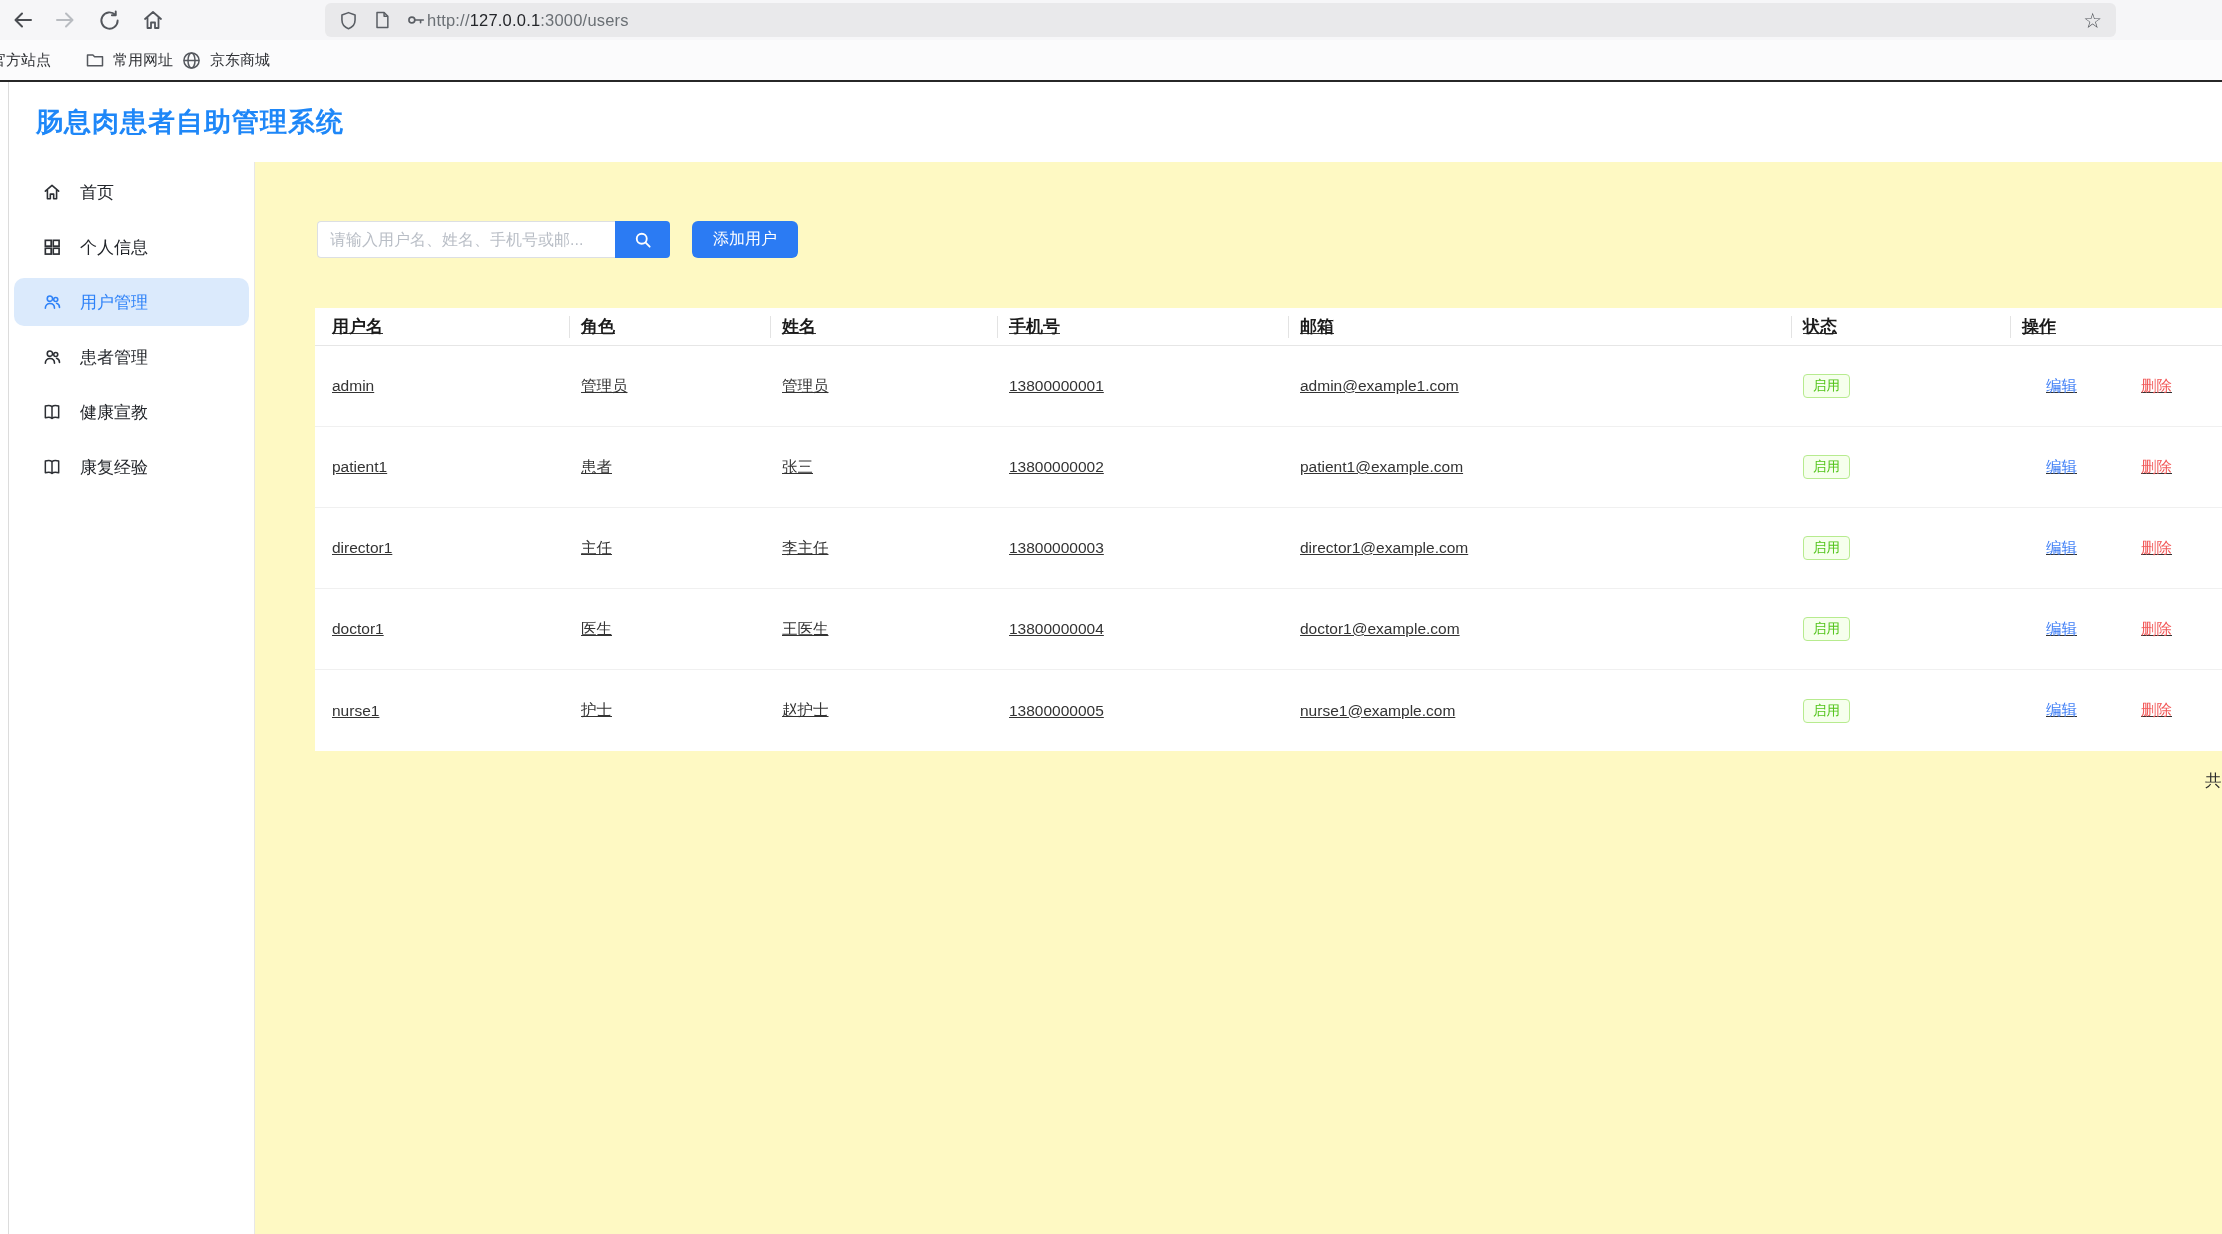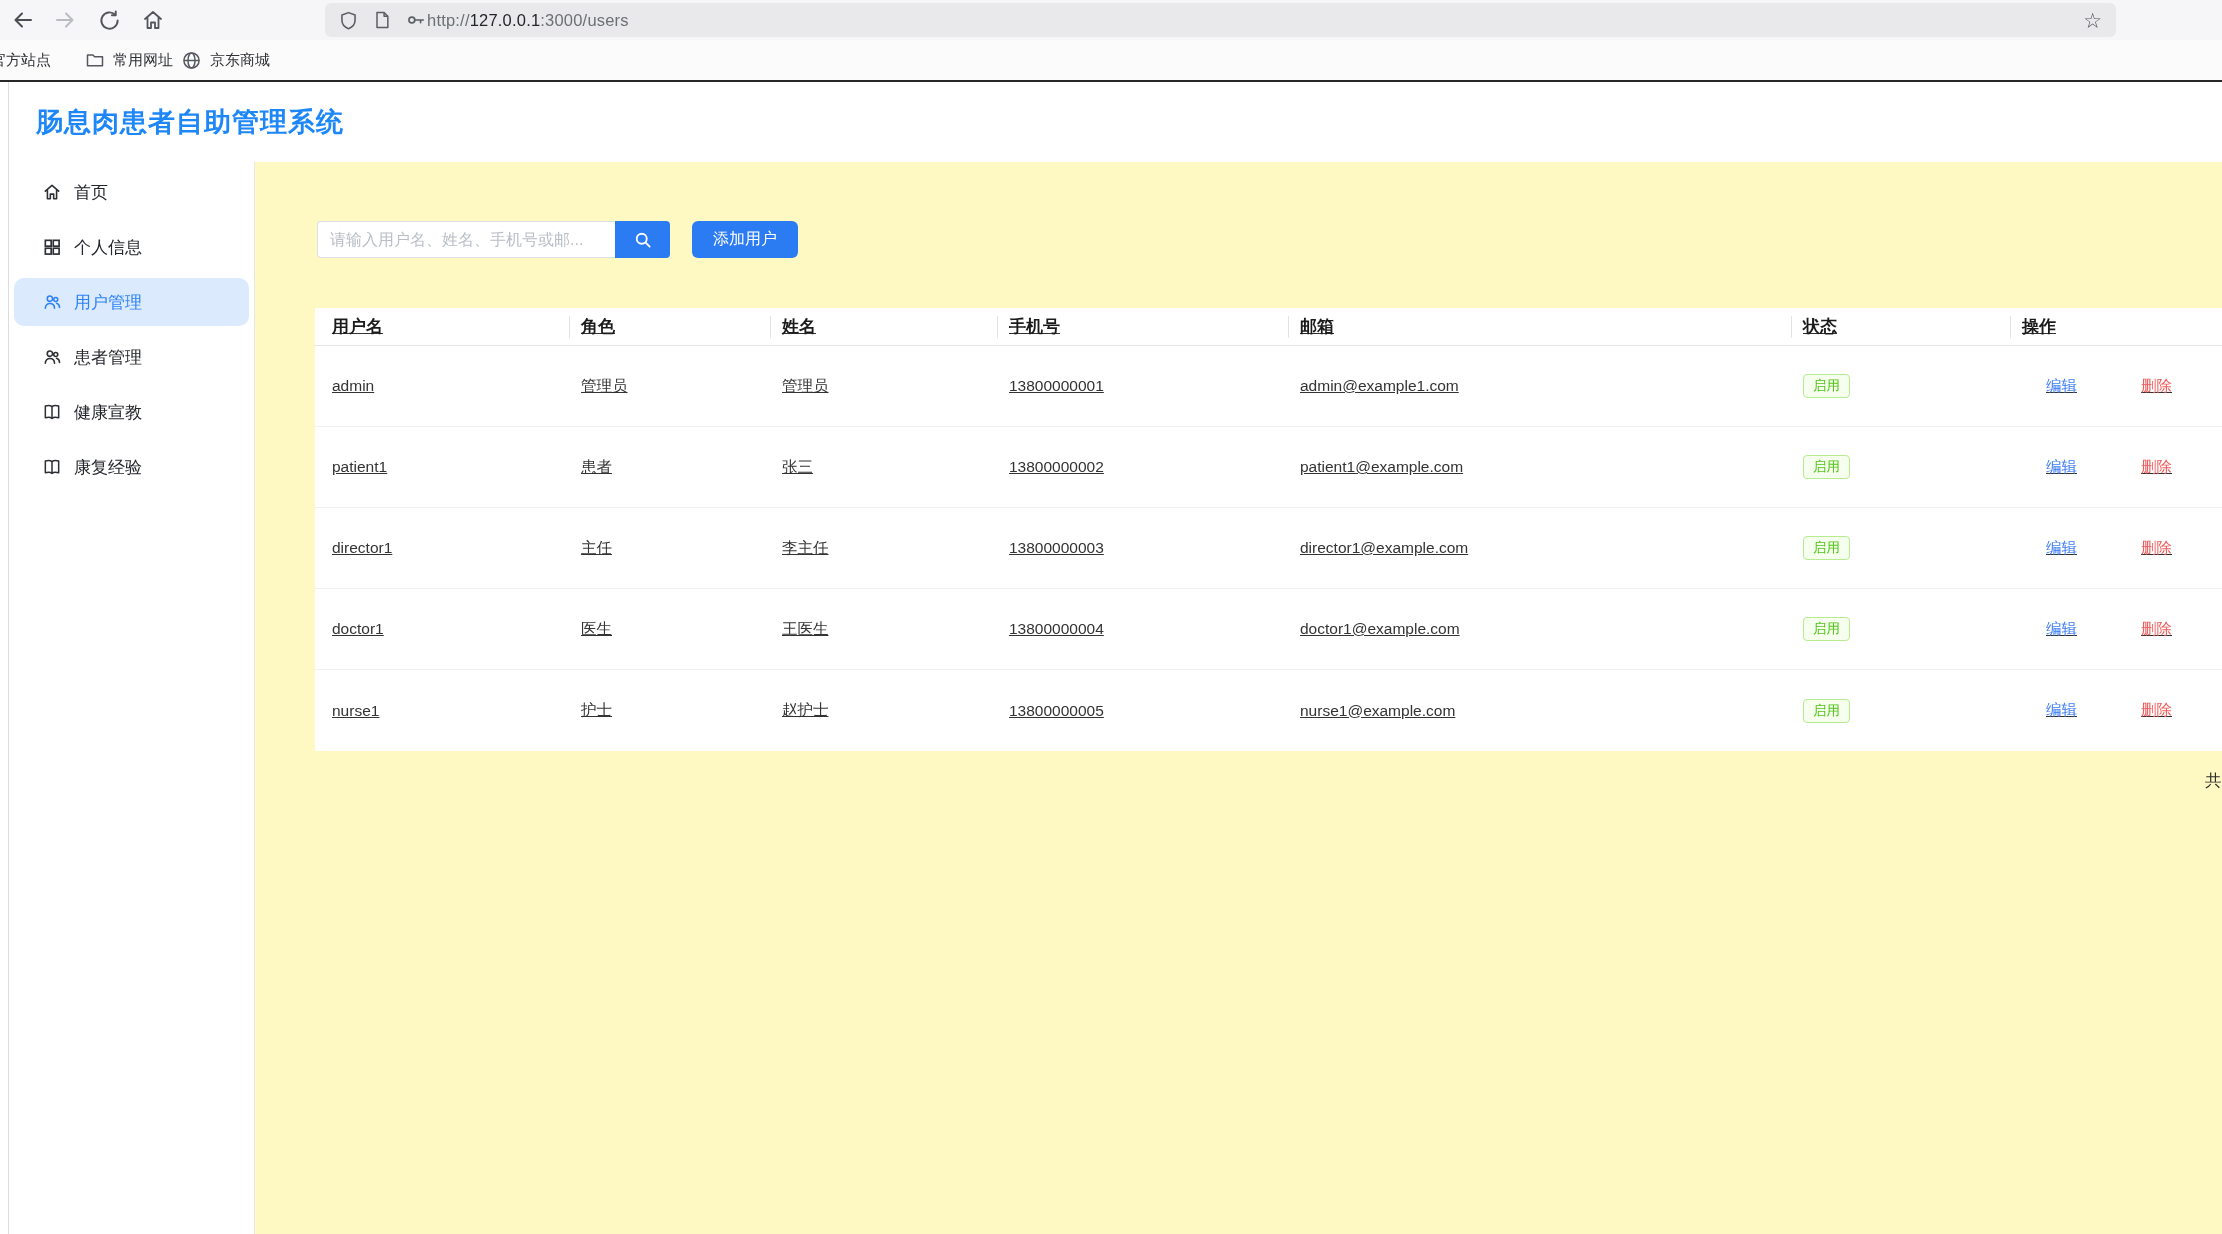--- a/index.html
+++ b/index.html
@@ -40,21 +40,21 @@
 
   
   .appheader { position:absolute; left:0; top:82px; width:2036px; height:80px; background:#fff; }
   .apptitle { position:absolute; left:36px; top:50%; transform:translateY(-50%); font-size:27px; font-weight:bold; color:var(--title,#1e87f8); letter-spacing:1px; }
   .leftline { position:absolute; left:8px; top:82px; width:1px; height:1152px; background:#dcdcdc; }
 
   
   .sidebar { position:absolute; left:9px; top:162px; width:246px; height:1072px; background:#fff; border-right:1px solid #e7e7e7; padding-top:6px; }
   .sideitem {
     height:48px; margin:7px 5px 0 5px; display:flex; align-items:center;
-    padding-left:28px; gap:12px; font-size:17px; color:#23262b; border-radius:10px; cursor:pointer;
+    padding-left:28px; gap:18px; font-size:17px; color:#23262b; border-radius:10px; cursor:pointer;
   }
   .sideitem:first-child { margin-top:0; }
   .sideitem .sicon { color:#2c2f34; }
   .sideitem.active { background:var(--active_bg,#dbeafc); color:var(--active_fg,#2e82f8); }
   .sideitem.active .sicon { color:var(--active_fg,#2e82f8); }
 
   
   .content { position:absolute; left:255px; top:162px; width:1967px; height:1072px; background:#fef9c3; }
 
   .search-input {

